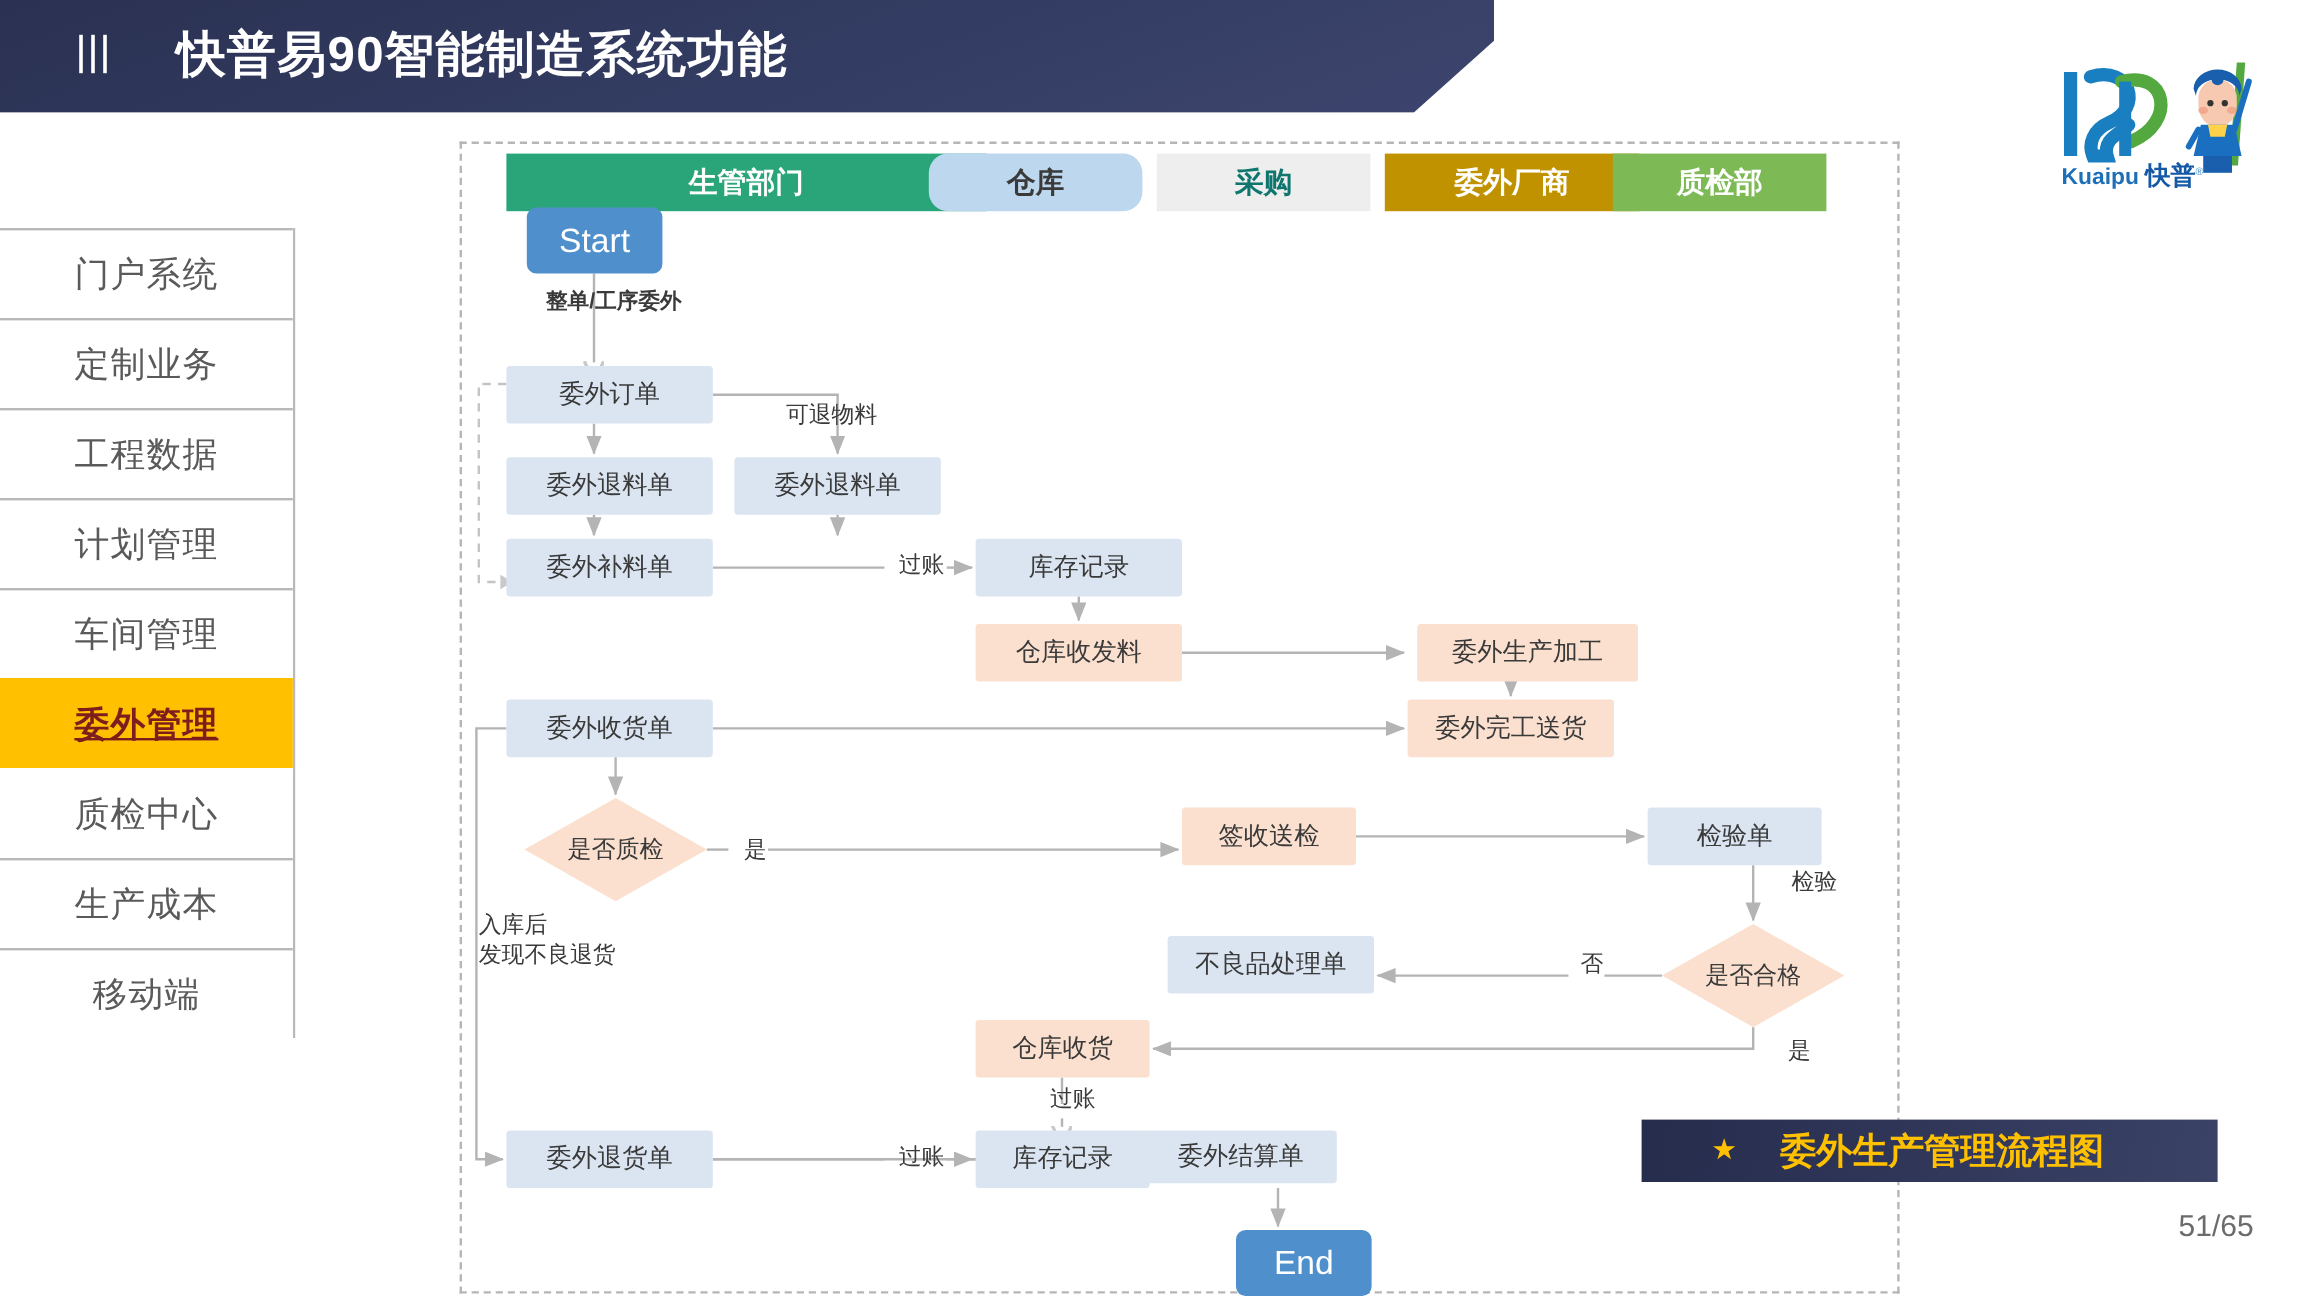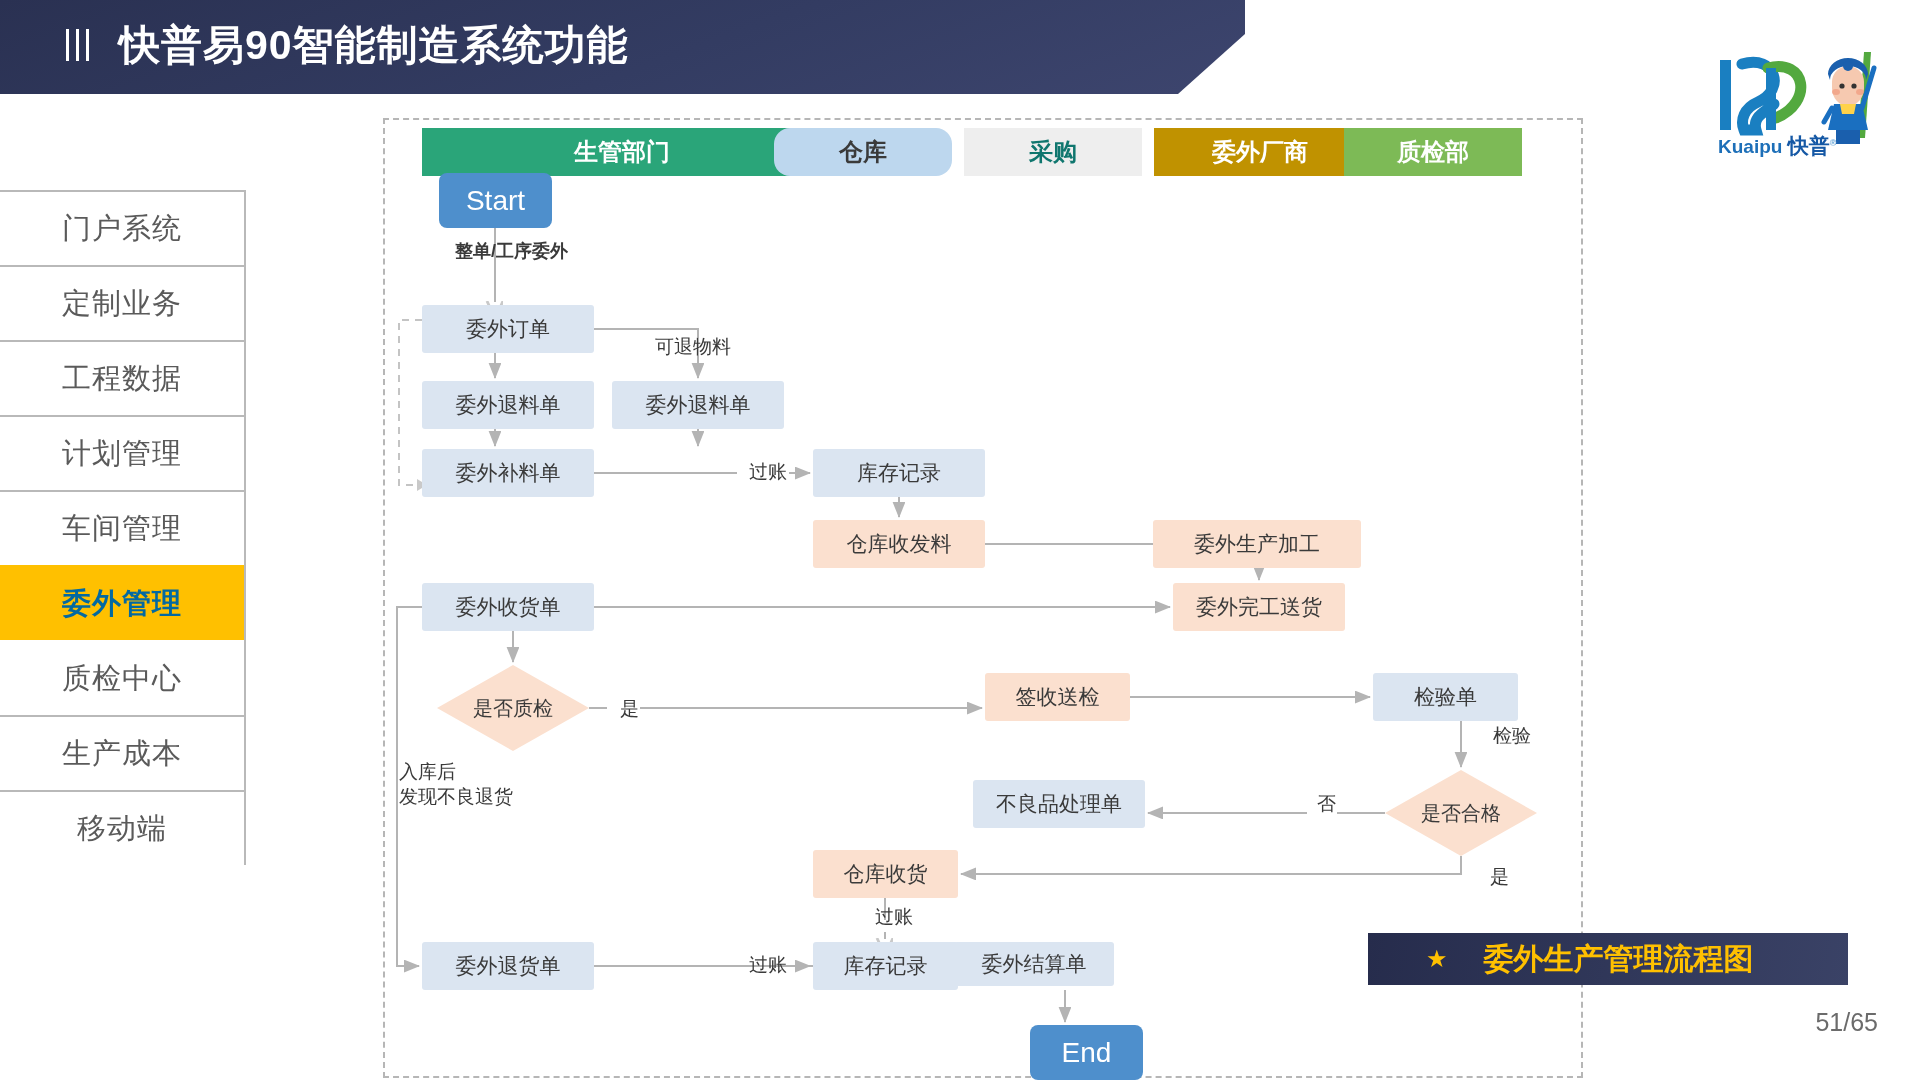--- a/index.html
+++ b/index.html
@@ -9,21 +9,21 @@
     font-family: "Liberation Sans", "DejaVu Sans", sans-serif;
     overflow: hidden;
   }
   #root { position: relative; width: 1920px; height: 1080px; }
 
   
   .header {
     position: absolute; left: 0; top: 0; width: 1245px; height: 94px;
     background: linear-gradient(160deg, #2a3152 0%, #333c62 55%, #3d456e 100%);
     clip-path: polygon(0 0, 1245px 0, 1245px 34px, 1178px 94px, 0 94px);
-    display: flex; align-items: center;
+    display: flex; align-items: center; gap: 28px;
   }
   .hdr-bars { display: flex; gap: 7px; margin-left: 66px; margin-top: -4px; }
   .hdr-bars i { display: block; width: 3px; height: 32px; background: #ffffff; }
   .hdr-title {
     margin-left: 30px; color: #ffffff; font-size: 41px; font-weight: bold;
     letter-spacing: 1px; margin-top: -4px; white-space: nowrap;
   }
   .hdr-strip {
     position: absolute; left: 0; top: 94px; width: 1178px; height: 9px;
     background: #ffffff;
@@ -44,22 +44,23 @@
     position: absolute; left: 0; top: 190px; width: 246px;
     border-right: 2px solid #b9b9b9;
   }
   .side-item {
     height: 75px; display: flex; align-items: center; justify-content: center;
     font-size: 29px; color: #5a5a5a; letter-spacing: 1px;
     border-top: 2px solid #b9b9b9; background: #ffffff;
   }
   .side-item:first-child { border-top: 2px solid #b9b9b9; }
   .side-item.active {
-    background: #ffc000; color: #0369a1; font-weight: bold;
+    background: #ffc000; color: #7f1d1d; font-weight: bold;
     border-top-color: #ffc000;
+    text-decoration: underline;
   }
   .side-item.active + .side-item { border-top-color: #ffffff; }
 
   
   .frame {
     position: absolute; left: 383px; top: 118px; width: 1200px; height: 960px;
     border: 2px dashed #b6b6b6; background: #ffffff;
   }
   .canvas { position: absolute; left: 0; top: 0; width: 1196px; height: 956px; }
 
@@ -241,21 +242,21 @@
         <div class="lane" style="left: 579px; top: 8px; width: 178px; background: rgb(238, 238, 238); color: #0f766e;">采购</div>
         <div class="lane" style="left: 769px; top: 8px; width: 212px; background: rgb(192, 146, 0); color: rgb(255, 255, 255);">委外厂商</div>
         <div class="lane" style="left: 959px; top: 8px; width: 178px; background: rgb(125, 186, 86); color: rgb(255, 255, 255);">质检部</div>
         <div class="node term" style="left: 54px; top: 53px; width: 113px; height: 55px;">Start</div>
         <div class="node blue" style="left: 37px; top: 185px; width: 172px; height: 48px;">委外订单</div>
         <div class="node blue" style="left: 37px; top: 261px; width: 172px; height: 48px;">委外退料单</div>
         <div class="node blue" style="left: 227px; top: 261px; width: 172px; height: 48px;">委外退料单</div>
         <div class="node blue" style="left: 37px; top: 329px; width: 172px; height: 48px;">委外补料单</div>
         <div class="node blue" style="left: 428px; top: 329px; width: 172px; height: 48px;">库存记录</div>
         <div class="node peach" style="left: 428px; top: 400px; width: 172px; height: 48px;">仓库收发料</div>
-        <div class="node peach" style="left: 768px; top: 400px; width: 208px; height: 48px;">委外生产加工</div>
+        <div class="node peach" style="left: 796px; top: 400px; width: 184px; height: 48px;">委外生产加工</div>
         <div class="node blue" style="left: 37px; top: 463px; width: 172px; height: 48px;">委外收货单</div>
         <div class="node peach" style="left: 788px; top: 463px; width: 172px; height: 48px;">委外完工送货</div>
         <div class="node peach" style="left: 600px; top: 553px; width: 145px; height: 48px;">签收送检</div>
         <div class="node blue" style="left: 988px; top: 553px; width: 145px; height: 48px;">检验单</div>
         <div class="node blue" style="left: 588px; top: 660px; width: 172px; height: 48px;">不良品处理单</div>
         <div class="node peach" style="left: 428px; top: 730px; width: 145px; height: 48px;">仓库收货</div>
         <div class="node blue" style="left: 37px; top: 822px; width: 172px; height: 48px;">委外退货单</div>
         <div class="node blue" style="left: 428px; top: 822px; width: 145px; height: 48px;">库存记录</div>
         <div class="node blue" style="left: 569px; top: 822px; width: 160px; height: 44px;">委外结算单</div>
         <div class="node term" style="left: 645px; top: 905px; width: 113px; height: 55px;">End</div>

